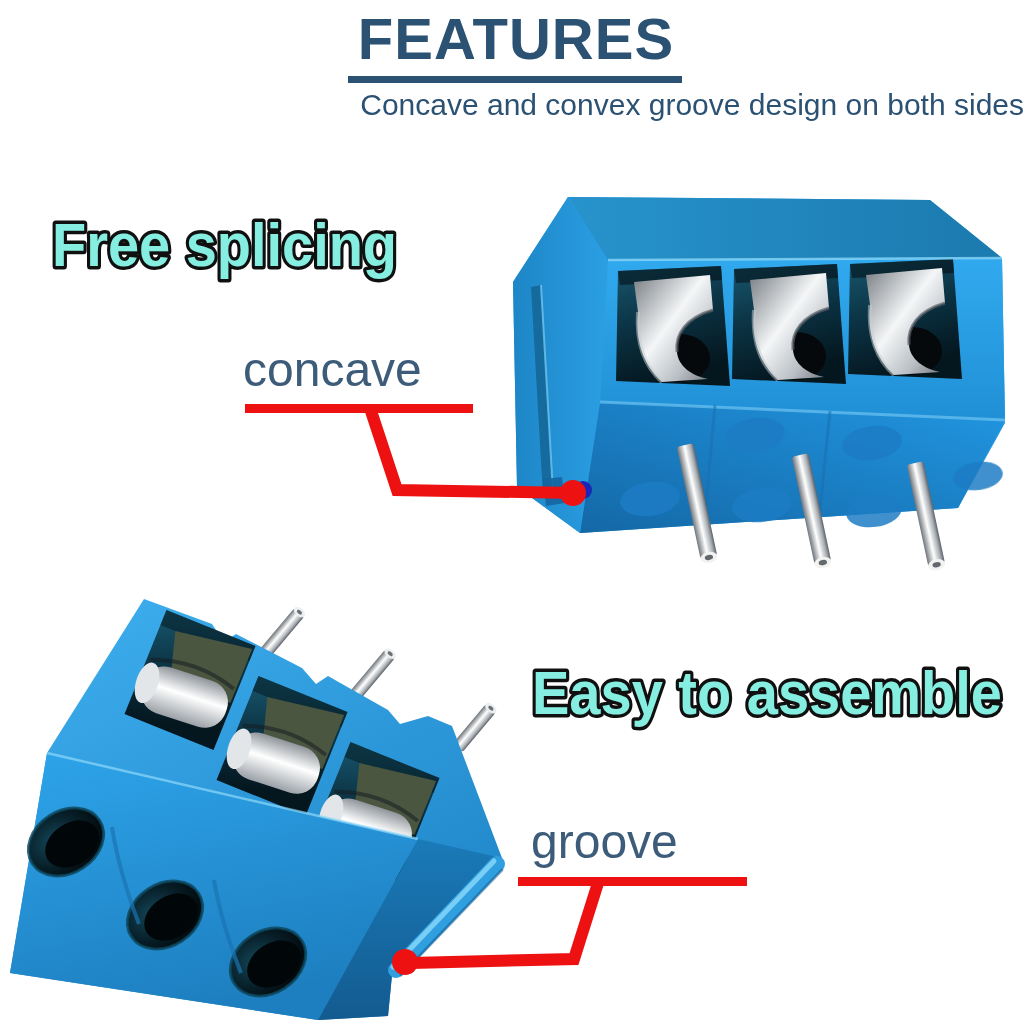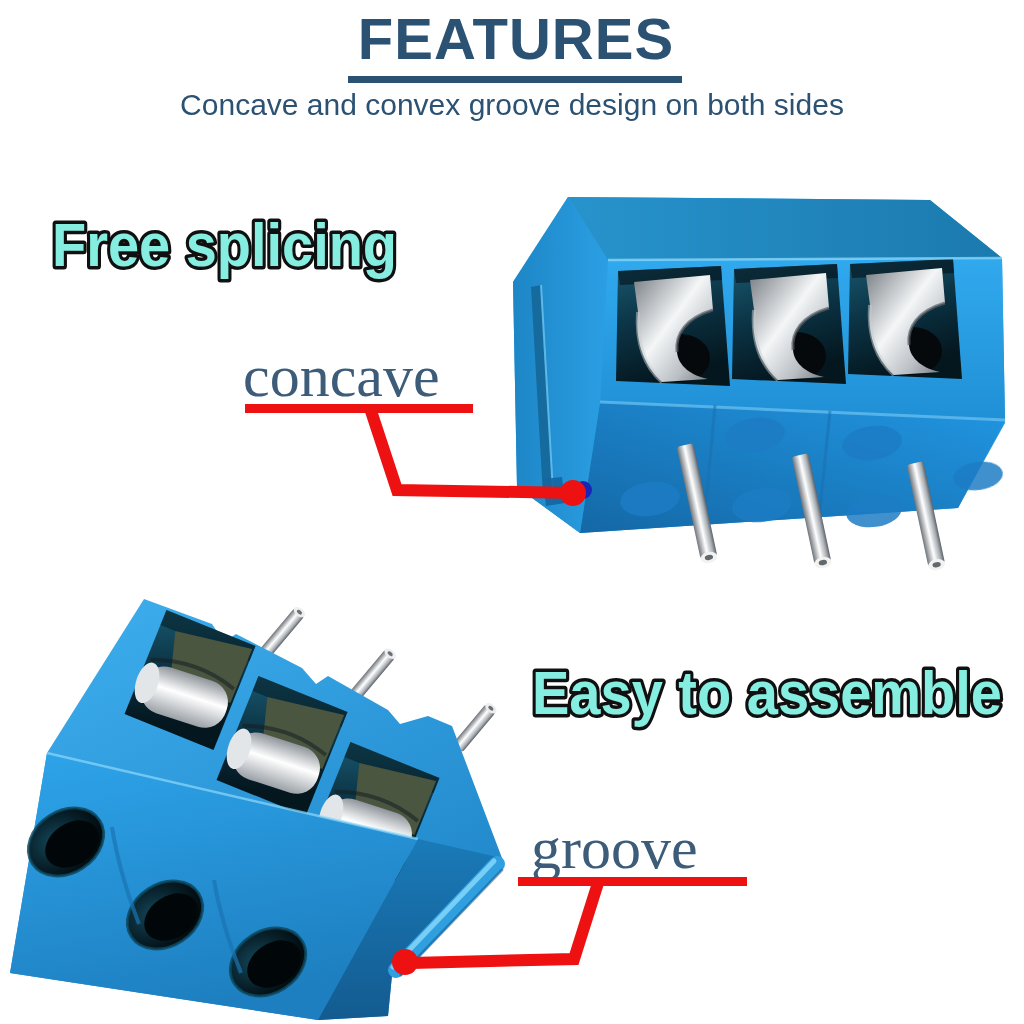--- a/index.html
+++ b/index.html
@@ -3,23 +3,23 @@
 <meta charset="utf-8">
 <style>
   html,body{margin:0;padding:0;}
   .stage{position:relative;width:1024px;height:1024px;background:#ffffff;overflow:hidden;
          font-family:"Liberation Sans",sans-serif;}
   .hdr-title{position:absolute;top:10px;left:4px;width:100%;text-align:center;
              font-size:58px;font-weight:700;letter-spacing:1px;line-height:1;
              color:var(--title-blue);}
   .hdr-underline{position:absolute;left:348px;top:76px;width:334px;height:7px;
                  background:var(--title-blue);}
-  .hdr-subtitle{position:absolute;top:90px;left:0;width:100%;text-align:center;
+  .hdr-subtitle{position:absolute;top:90px;left:0;width:100%;text-align:right;
                 font-size:30px;line-height:1;color:var(--title-blue);}
-  .lbl{position:absolute;font-size:60px;line-height:1;color:var(--label-blue);z-index:3;font-family:Liberation Serif, serif;}
+  .lbl{position:absolute;font-size:48px;line-height:1;color:var(--label-blue);z-index:3;}
   .lbl-concave{left:243px;top:346px;}
   .lbl-convex{left:531px;top:818px;}
   .red-underline{position:absolute;height:9px;background:var(--annotation-red);z-index:3;}
   .ul-concave{left:245px;top:404px;width:228px;}
   .ul-convex{left:518px;top:877px;width:229px;}
   .callout{position:absolute;z-index:3;}
   .callout-free{left:40px;top:196px;width:420px;height:95px;}
   .callout-easy{left:520px;top:642px;width:500px;height:95px;}
   .callout text{font-family:"Liberation Sans",sans-serif;font-weight:700;font-size:62px;
                 paint-order:stroke;stroke:var(--callout-outline);stroke-width:7px;

